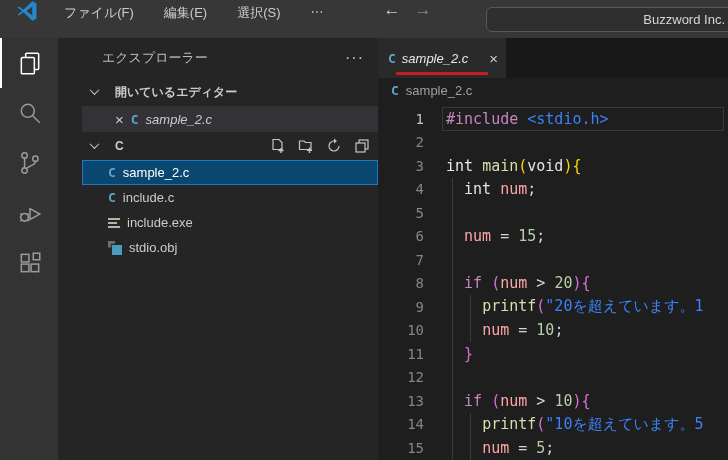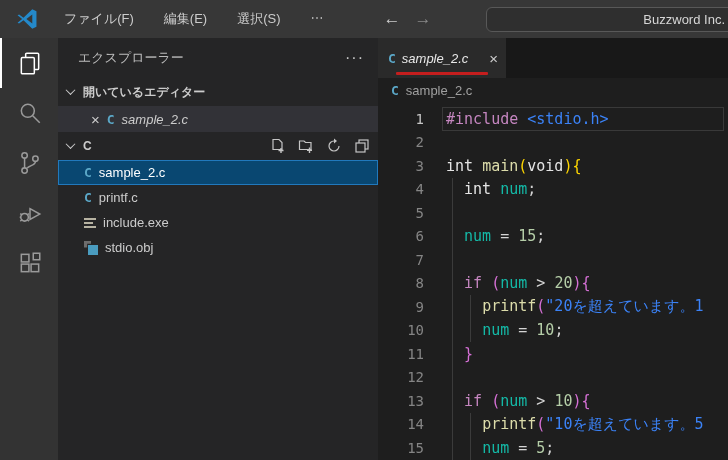--- a/index.html
+++ b/index.html
@@ -1,20 +1,20 @@
 <!DOCTYPE html>
 <html><head>
 <meta charset="utf-8">
 <style>
   * { margin:0; padding:0; box-sizing:border-box; }
   html,body { width:728px; height:460px; overflow:hidden; background:#1e1e1e;
     font-family:"Liberation Sans", sans-serif; }
 
   
-  .titlebar { height:38px; background:#373737; display:flex; align-items:center;
+  .titlebar { height:38px; background:#373737; display:flex; align-items:flex-start;
     position:relative; color:#cccccc; font-size:13px; }
   .logo { width:22px; height:22px; margin:0 14px 0 16px; flex:none; }
   .menus { display:flex; gap:6px; }
   .menu-item { padding:4px 12px; border-radius:4px; cursor:default; white-space:nowrap; }
   .nav-arrows { display:flex; gap:14px; margin-left:48px; font-size:17px; }
   .nav-arrows .fwd { color:#8a8a8a; }
   .command-center { position:absolute; left:486px; right:-12px; top:7px; height:25px;
     background:#2f2f2f; border:1px solid #585858; border-radius:6px;
     display:flex; align-items:center; justify-content:flex-end;
     padding-right:14px; color:#d6d6d6; font-size:13px; }
@@ -25,25 +25,25 @@
   
   .activitybar { width:58px; background:#333333; flex:none; display:flex;
     flex-direction:column; align-items:stretch; }
   .ab-item { height:50px; display:flex; align-items:center; justify-content:center;
     border-left:2px solid transparent; }
   .ab-item.active { border-left-color:#ffffff; }
   .ab-item svg { width:26px; height:26px; stroke:#9a9a9a; fill:none; stroke-width:1.4; }
   .ab-item.active svg { stroke:#ffffff; }
 
   
-  .sidebar { width:320px; background:#252526; flex:none; color:#cccccc; position:relative; }
+  .sidebar { width:320px; background:#252526; flex:none; color:#cccccc; position:relative;padding-left:24px; }
   .sb-header { height:40px; display:flex; align-items:center; padding:0 14px 0 20px;
     font-size:13px; color:#bbbbbb; }
   .sb-header .more { margin-left:auto; font-size:16px; letter-spacing:1px; color:#c5c5c5; cursor:pointer; }
-  .section-header { height:28px; display:flex; align-items:center; gap:6px;
+  .section-header { height:28px; display:flex; align-items:center; gap:14px;
     padding:0 8px 0 6px; font-size:12px; font-weight:bold; color:#cccccc; }
   .chev { width:7px; height:7px; border-right:1.6px solid #cccccc; border-bottom:1.6px solid #cccccc;
     transform:rotate(45deg) translate(-1px,-1px); flex:none; margin:0 3px 2px 3px; }
   .actions { margin-left:auto; display:flex; gap:12px; align-items:center; }
   .actions svg { width:16px; height:16px; stroke:#c5c5c5; fill:none; stroke-width:1.2; cursor:pointer; }
   .row { height:26px; display:flex; align-items:center; font-size:13px; gap:7px;
     border:1px solid transparent; }
   .oe-row { background:#323237; padding-left:32px; }
   .oe-row .close-x { color:#cccccc; font-size:15px; cursor:pointer; }
   .file-row { height:25px; padding-left:25px; }
@@ -75,21 +75,21 @@
     font-family:"DejaVu Sans Mono", monospace; padding-top:4px; }
   .line { position:relative; height:23.5px; display:flex; align-items:center; white-space:pre; }
   .gutter { width:46px; flex:none; text-align:right; color:#858585; font-size:14px; }
   .ltext { margin-left:22px; font-size:15px; color:#d4d4d4; }
   .line .linebox { display:none; }
   .line.active .gutter { color:#c6c6c6; }
   .line.active .linebox { display:block; position:absolute; left:64px; right:4px; top:0; bottom:0;
     border:1px solid #393939; pointer-events:none; }
   .guide { position:absolute; top:0; bottom:0; width:1px; background:#3b3b3b; }
   .tk-purple{color:#c586c0} .tk-blue{color:#e5e5e5} .tk-yellow{color:#dcdcaa}
-  .tk-lblue{color:#14b8a6} .tk-green{color:#b5cea8} .tk-orange{color:#3b82f6}
+  .tk-lblue{color:#fca5a5} .tk-green{color:#b5cea8} .tk-orange{color:#3b82f6}
   .tk-gold{color:#ffd700} .tk-pink{color:#d670d6} .tk-fg{color:#d4d4d4}
 </style>
 </head>
 <body>
 
 <div class="titlebar">
   <svg class="logo" viewBox="0 0 100 100">
     <path fill="#2489CA" d="M74 6 L34 44 L14 29 L7 33 L28 50 L7 67 L14 71 L34 56 L74 94 L93 85 V15 Z M74 30 V70 L47 50 Z"></path>
   </svg>
   <div class="menus" id="menus">
@@ -187,21 +187,21 @@
         </svg>
       </span>
     </div>
     <div id="file-list">
         <div class="row file-row selected">
           <span class="c-badge">C</span>
           <span>sample_2.c</span>
         </div>
         <div class="row file-row">
           <span class="c-badge">C</span>
-          <span>printf.c</span>
+          <span>include.c</span>
         </div>
         <div class="row file-row">
           <span class="exe-icon">
             <i></i>
             <i></i>
             <i></i>
           </span>
           <span>include.exe</span>
         </div>
         <div class="row file-row">

